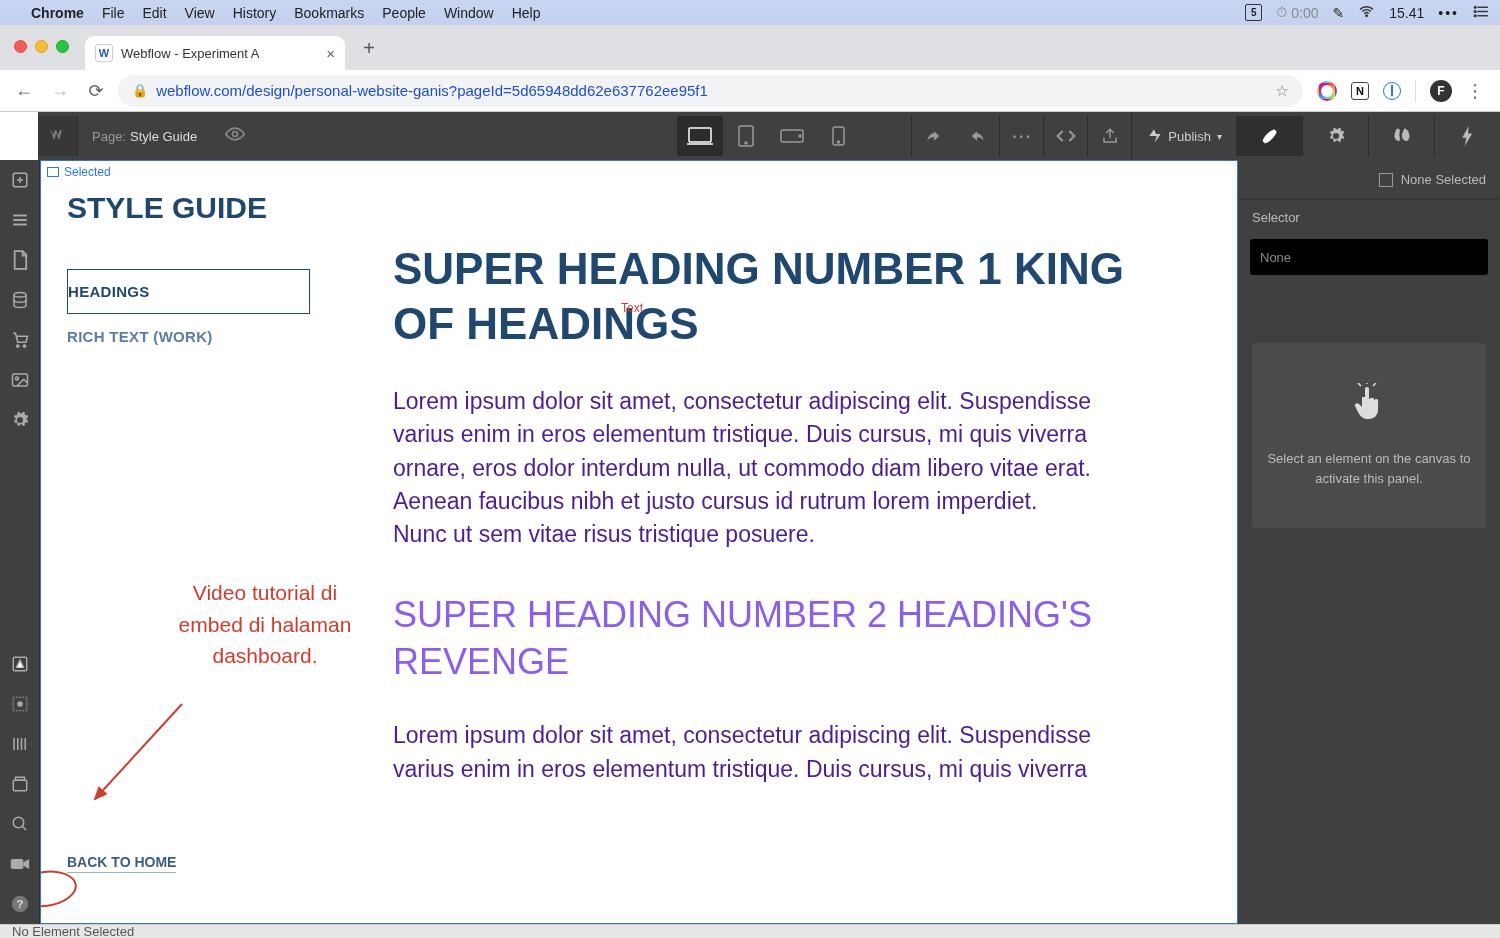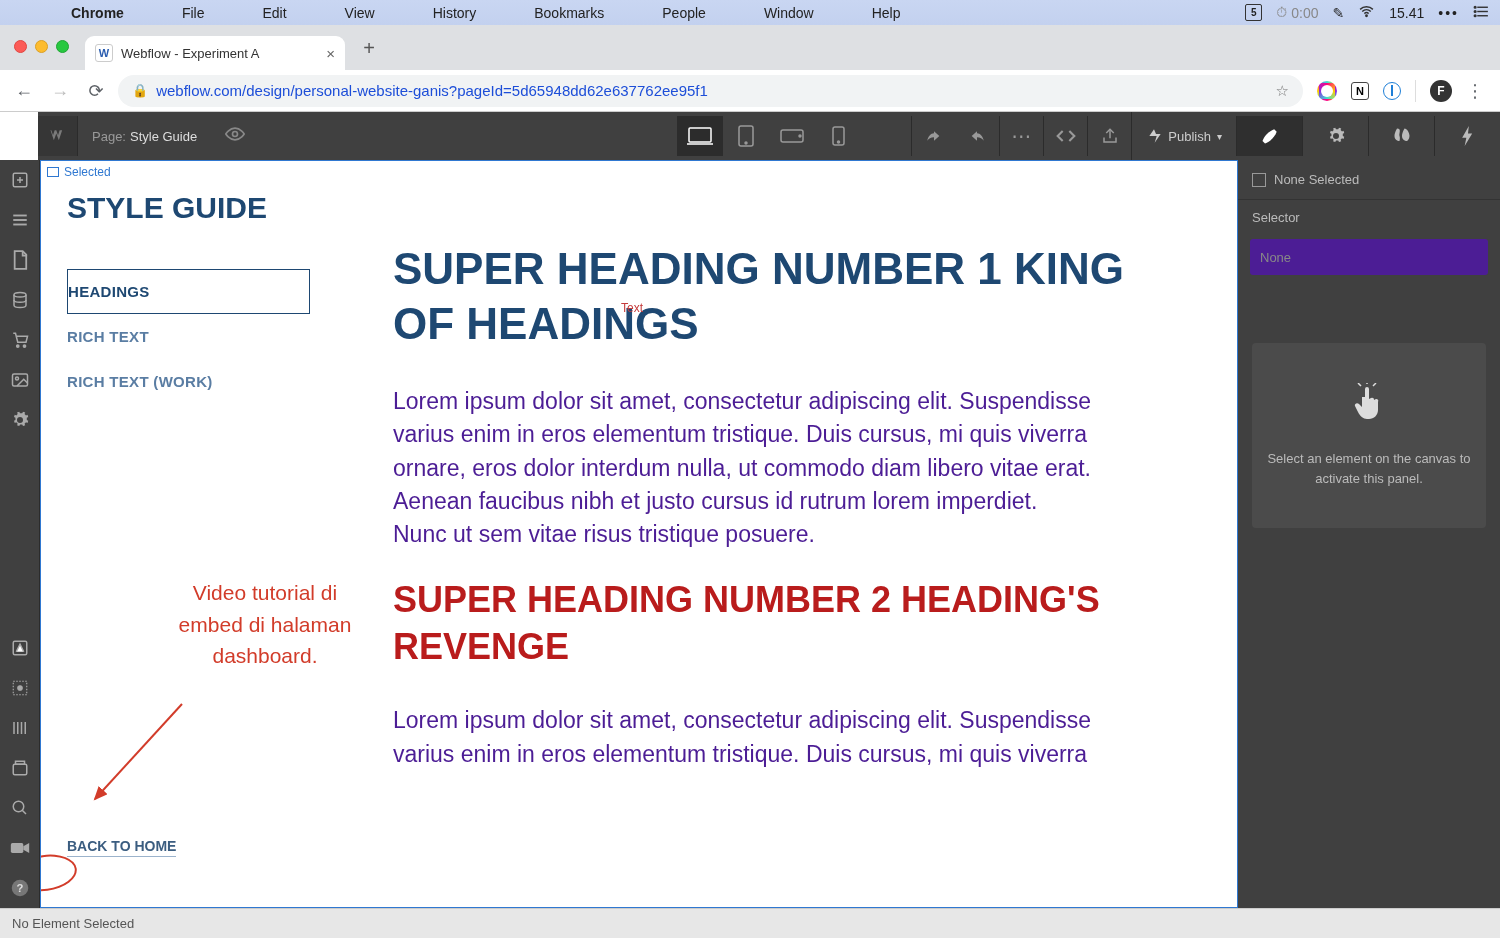--- a/index.html
+++ b/index.html
@@ -1,20 +1,20 @@
 <!DOCTYPE html>
 <html><head>
 <meta charset="utf-8">
 <style>
   * { box-sizing: border-box; margin: 0; padding: 0; }
   html, body { width: 1500px; height: 938px; font-family: -apple-system, BlinkMacSystemFont, "Segoe UI", Arial, sans-serif; overflow: hidden; background:#fff; }
   body { display:flex; flex-direction:column; }
 
   
-  .mac-menu { height:25px; background: linear-gradient(#c9d6f2,#c3d1ef); display:flex; align-items:center; padding:0 10px; font-size:14px; color:#222;gap:40px; }
+  .mac-menu { height:25px; background: linear-gradient(#c9d6f2,#c3d1ef); display:flex; align-items:center; padding:0 10px; font-size:14px; color:#222; }
   .mac-menu .apple { font-size:16px; margin-right:12px;}
   .mac-menu .mitem { padding:0 9px; cursor:default;}
   .mac-menu .mitem.bold { font-weight:700;}
   .mac-menu .spacer { flex:1;}
   .mac-menu .right { display:flex; align-items:center; gap:14px; font-size:14px;}
   .mac-menu .right svg { width:17px; height:17px; }
   .mac-menu .menuiconbox{ width:17px;height:17px;border:1.2px solid #333;border-radius:2px;display:flex;align-items:center;justify-content:center;font-size:10px;font-weight:700;}
 
   
   .chrome-tabs { height:45px; background:#dee0e3; display:flex; align-items:flex-end; padding-left:10px; position:relative;}
@@ -64,50 +64,50 @@
 
   
   .wf-body{flex:1;display:flex;min-height:0;position:relative;}
   .wf-left{width:40px;background:#404040;display:flex;flex-direction:column;border-right:1px solid #2b2b2b;}
   .wf-left .lbtn{height:40px;display:flex;align-items:center;justify-content:center;color:#aaa;font-size:16px;}
   .wf-left .lspacer{flex:1;}
   .wf-canvas{flex:1;background:#fff;display:flex;min-height:0;position:relative;border:1px solid #2f78d1; margin:0; overflow:hidden;}
   .wf-canvas-inner{flex:1;overflow:hidden;position:relative;}
 
   .wf-right{width:262px;background:#404040;color:#ccc;display:flex;flex-direction:column;}
-  .wf-right .rrow{padding:12px 14px;font-size:13px;color:#bbb;border-bottom:1px solid #333;}
+  .wf-right .rrow{padding:12px 14px;font-size:13px;color:#bbb;border-bottom:1px solid #333;justify-content:flex-end;}
   .wf-right .none-selected{display:flex;align-items:center;gap:8px;}
   .wf-right .sq{width:14px;height:14px;border:1.5px solid #999;}
-  .wf-right .selector-box{margin:8px 12px;height:36px;background:#4c1d95;border-radius:3px;display:flex;align-items:center;padding:0 10px;color:#888;font-size:13px;}
+  .wf-right .selector-box{margin:8px 12px;height:36px;background:#000000;border-radius:3px;display:flex;align-items:center;padding:0 10px;color:#888;font-size:13px;}
   .wf-right .empty-panel{margin:60px 14px 0;background:#4b4b4b;border-radius:4px;padding:40px 14px;text-align:center;color:#bbb;font-size:13px;line-height:1.5;}
   .wf-right .empty-panel .hand{font-size:30px;margin-bottom:14px;display:block;color:#ddd;}
 
   
   .section-tag{position:absolute;left:6px;top:4px;font-size:12px;color:#2f78d1;display:flex;align-items:center;gap:5px;}
   .section-tag .sq2{width:12px;height:10px;border:1.3px solid #2f78d1;}
   .canvas-wrap{display:flex;height:100%;}
   .sidebar{width:296px;border-right:1px solid transparent;padding:30px 26px 20px;display:flex;flex-direction:column;position:relative;}
   .sb-title{font-family:"Arial Narrow",Arial,sans-serif;font-stretch:condensed;font-weight:800;font-size:30px;color:#1e4872;letter-spacing:0px;}
   .sb-nav{margin-top:44px;display:flex;flex-direction:column;}
   .sb-item{height:45px;display:flex;align-items:center;padding:0 0;font-family:"Arial Narrow",Arial,sans-serif;font-stretch:condensed;font-weight:700;font-size:15px;color:#5a7da3;letter-spacing:0.3px;}
   .sb-item.active{border:1.5px solid #1e4872;color:#1e4872;}
   .sb-back{margin-top:auto;margin-bottom:30px;font-family:"Arial Narrow",Arial,sans-serif;font-stretch:condensed;font-weight:700;font-size:14px;color:#3b5d80;border-bottom:1px solid #9bb3cc;padding-bottom:2px;width:fit-content;}
   .content{flex:1;padding:80px 56px 20px;overflow:hidden;}
   .h1{font-family:"Arial Narrow",Arial,sans-serif;font-stretch:condensed;font-weight:800;color:#1e4872;font-size:44px;line-height:1.25;letter-spacing:0px;}
   .p1{margin-top:34px;font-family:"Arial Narrow",Arial,sans-serif;font-stretch:condensed;color:#4c1d95;font-size:23px;line-height:1.45;max-width:700px;}
-  .h2{margin-top:25px;font-family:"Arial Narrow",Arial,sans-serif;font-stretch:condensed;font-weight:700;color:#b91c1c;font-size:36px;line-height:1.3;}
+  .h2{margin-top:40px;font-family:"Arial Narrow",Arial,sans-serif;font-stretch:condensed;font-weight:400;color:#8b5cf6;font-size:36px;line-height:1.3;}
   .text-marker{position:absolute;font-size:12px;color:#c53b3b;}
 
   
   .annotation{position:absolute;left:124px;top:416px;color:#d23c2a;font-size:21px;line-height:1.5;text-align:center;width:200px;font-family:Arial,sans-serif;pointer-events:none;}
   .arrow-svg{position:absolute;left:36px;top:538px;pointer-events:none;}
   .red-ellipse{position:absolute;left:-28px;bottom:16px;width:64px;height:36px;border:2px solid #d23c2a;border-radius:50%;pointer-events:none;transform: rotate(-8deg);}
 
   
-  .wf-status{height:30px;background:#e7e7e7;border-top:1px solid #ccc;display:flex;align-items:center;padding:0 12px;font-size:13px;color:#555;}
+  .wf-status{height:14px;background:#e7e7e7;border-top:1px solid #ccc;display:flex;align-items:center;padding:0 12px;font-size:13px;color:#555;}
 </style>
 </head>
 <body>
 
 <div class="mac-menu">
   <span class="apple"></span>
   <span class="mitem bold">Chrome</span>
   <span class="mitem">File</span>
   <span class="mitem">Edit</span>
   <span class="mitem">View</span>
@@ -384,21 +384,20 @@
       <div class="section-tag">
         <span class="sq2"></span>
         <span>Selected</span>
       </div>
       <div class="wf-canvas-inner">
         <div class="canvas-wrap">
           <div class="sidebar">
             <div class="sb-title">STYLE GUIDE</div>
             <div class="sb-nav">
               <div class="sb-item active">HEADINGS</div>
-              <div class="sb-item">RICH TEXT</div>
               <div class="sb-item">RICH TEXT (WORK)</div>
             </div>
 
             <div class="annotation">Video tutorial di embed di halaman dashboard.</div>
             <svg class="arrow-svg" width="120" height="120">
               <defs>
                   <marker id="ah" markerWidth="8" markerHeight="8" refX="6" refY="3" orient="auto">
                     <path d="M0,0 L7,3 L0,6 z" fill="#d23c2a"></path>
                   </marker>
                 </defs>

